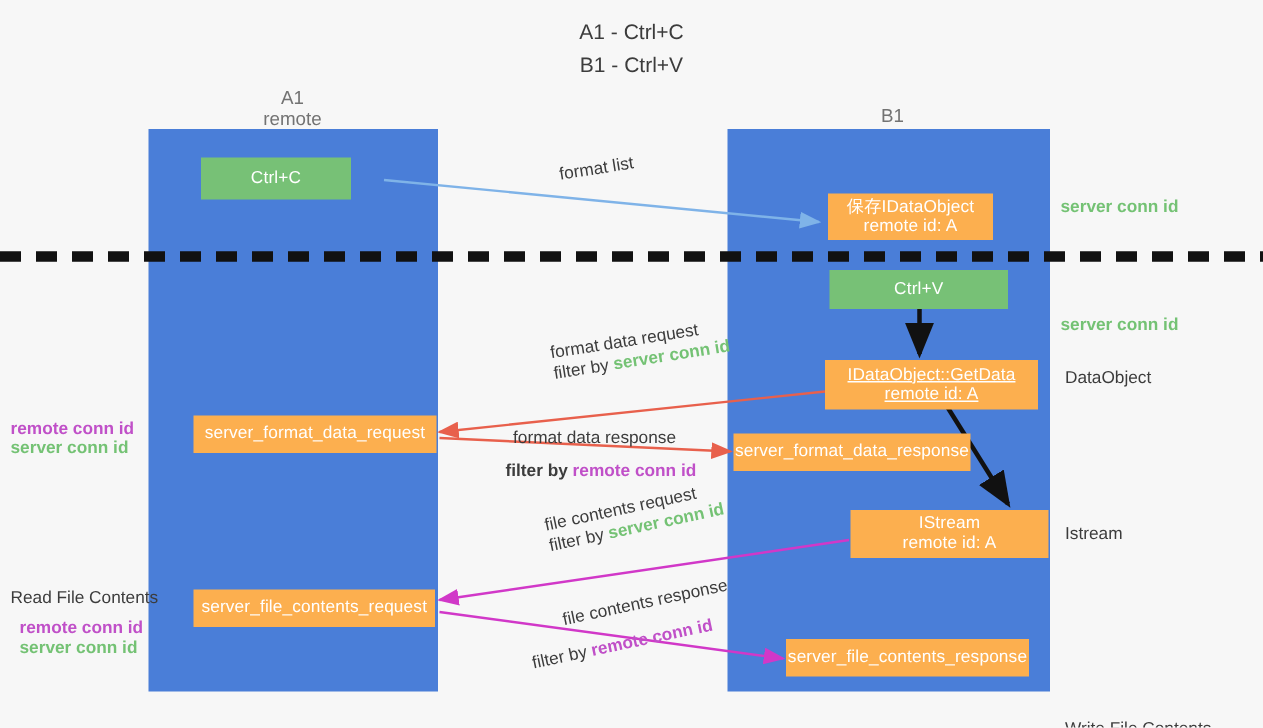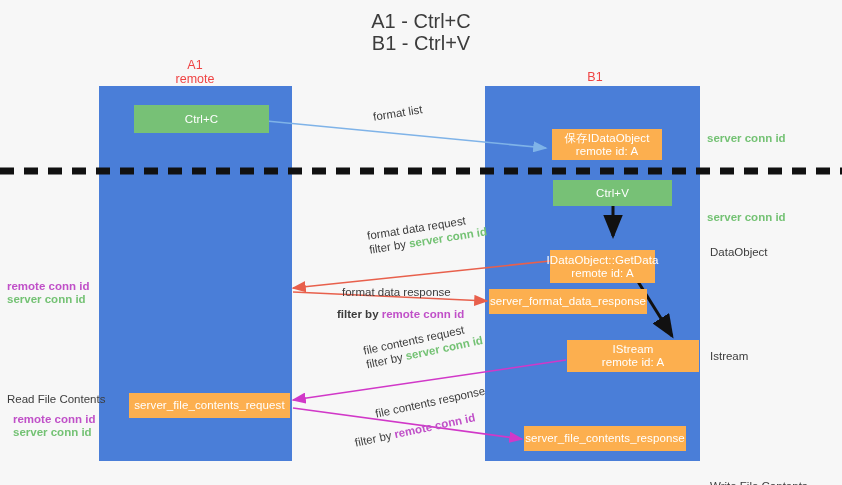--- a/index.html
+++ b/index.html
@@ -11,32 +11,32 @@
     overflow:hidden;
     color:#3c3c3c;
   }
   #stage{position:absolute;inset:0;}
   .abs{position:absolute;}
 
   
   .title{
     left:0;right:0;top:10px;
     text-align:center;
-    font-size:20px;
+    font-size:14px;
     line-height:22px;
     color:#3c3c3c;
     white-space:pre-line;
   }
 
   
   .lane-head{
     text-align:center;
     font-size:12.5px;
     line-height:14px;
-    color:#ef4444;
+    color:#737373;
     white-space:pre-line;
   }
 
   
   .lane{
     background:#4a7ed8;
   }
 
   
   .box{
@@ -114,33 +114,34 @@
 
     <line x1="293" y1="292" x2="487" y2="301" stroke="#e8604c" stroke-width="1.6" marker-end="url(#ah-red)"></line>
 
     <line x1="566" y1="360" x2="293" y2="400" stroke="#d138c8" stroke-width="1.6" marker-end="url(#ah-mag)"></line>
 
     <line x1="293" y1="408" x2="522" y2="439" stroke="#d138c8" stroke-width="1.6" marker-end="url(#ah-mag)"></line>
 
     <line x1="0" y1="171" x2="842" y2="171" stroke="#111111" stroke-width="7" stroke-dasharray="14 10"></line>
   </svg>
 
-  <div class="abs box green" style="left:134px;top:105px;width:135px;height:28px;">Ctrl+C</div>
+  <div class="abs box green" style="left:134px;top:105px;width:100px;height:28px;">Ctrl+C</div>
 
   <div class="abs box orange" style="left:552px;top:129px;width:110px;height:31px;">保存IDataObject
 remote id: A</div>
 
   <div class="abs box green" style="left:553px;top:180px;width:119px;height:26px;">Ctrl+V</div>
 
-  <div class="abs box orange" style="left:550px;top:250px;width:105px;height:33px;">IDataObject::GetData
+  <div class="abs box orange" style="left:550px;top:240px;width:142px;height:33px;text-decoration:underline;">IDataObject::GetData
 remote id: A</div>
 
   <div class="abs box orange" style="left:567px;top:340px;width:132px;height:32px;">IStream
 remote id: A</div>
 
+  <div class="abs box orange" style="left:129px;top:277px;width:162px;height:25px;">server_format_data_request</div>
 
   <div class="abs box orange" style="left:489px;top:289px;width:158px;height:25px;">server_format_data_response</div>
 
   <div class="abs box orange" style="left:129px;top:393px;width:161px;height:25px;">server_file_contents_request</div>
 
   <div class="abs box orange" style="left:524px;top:426px;width:162px;height:25px;">server_file_contents_response</div>
 
   <div class="abs lbl rot-a" style="left:372px;top:110px;">format list</div>
 
   <div class="abs rot-a" style="left:366px;top:229px;">

